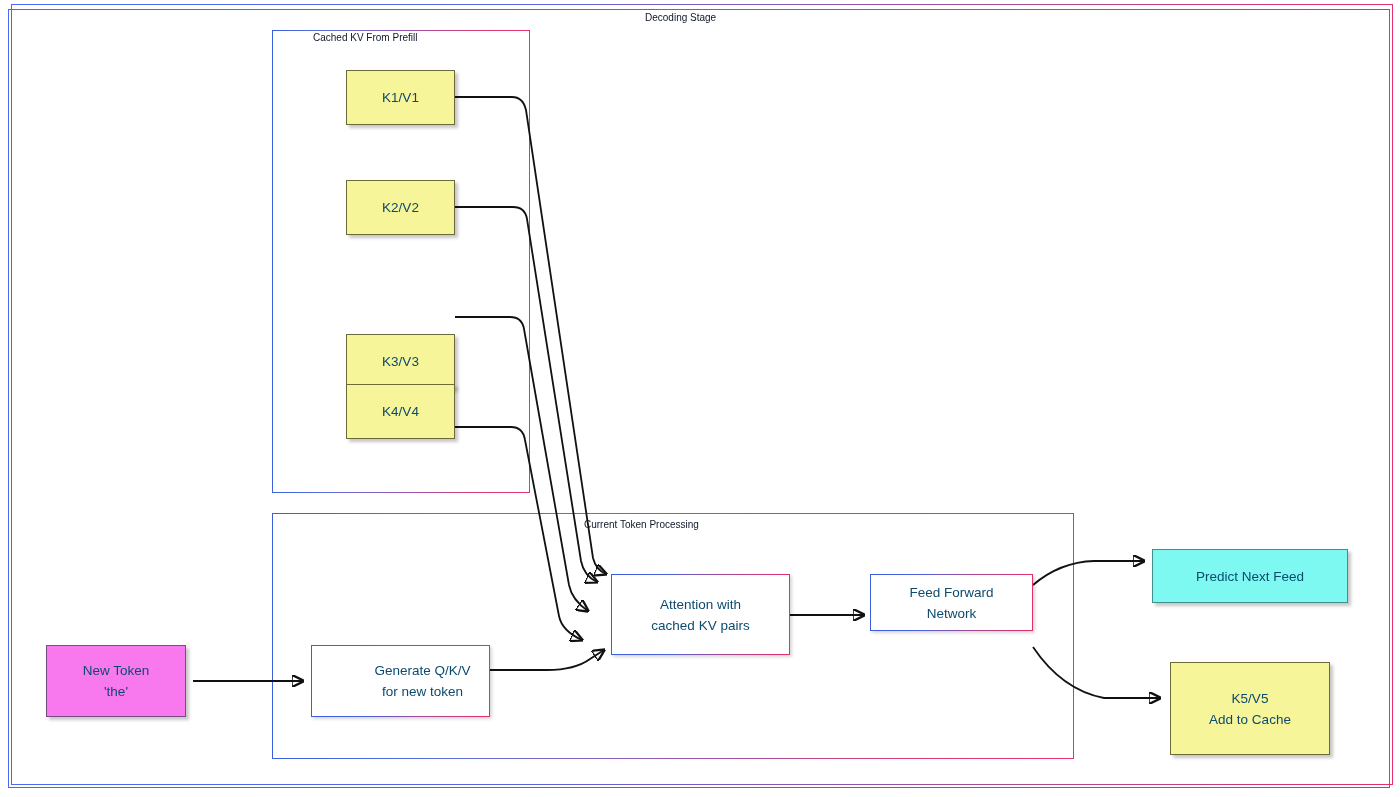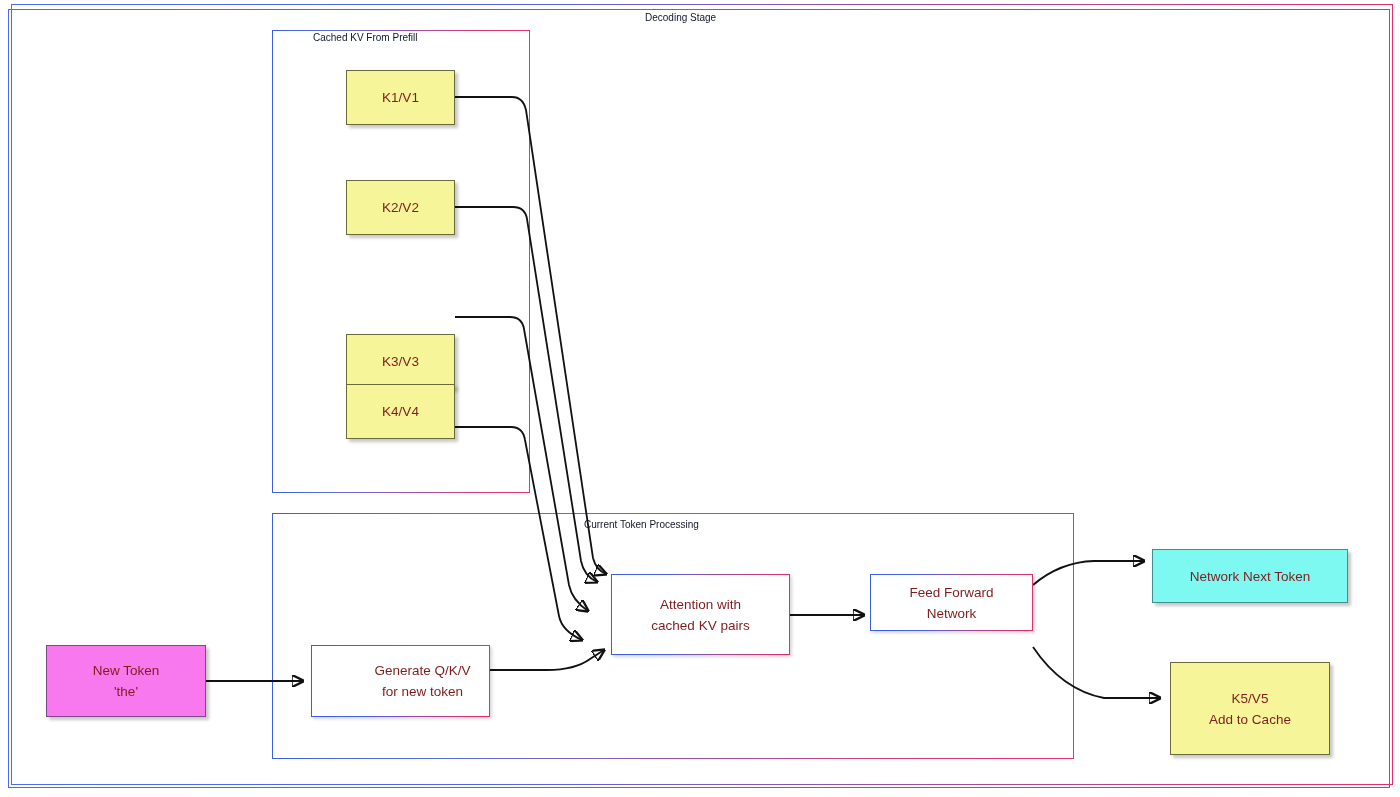--- a/index.html
+++ b/index.html
@@ -16,21 +16,21 @@
   }
   
   .node{
     position:absolute;
     box-sizing:border-box;
     display:flex;
     flex-direction:column;
     align-items:center;
     justify-content:center;
     text-align:center;
-    color:#7f1d1d;
+    color:#0c4a6e;
     font-size:13.5px;
     line-height:21px;
     white-space:pre-line;
   }
   .node .ln{display:block;}
 
   
   .frame{
     position:absolute;
     box-sizing:border-box;
@@ -137,42 +137,42 @@
   </div>
 
   <div class="node box-yellow" style="left:346px;top:290px;width:109px;height:55px;margin-top:44px;">
     <span class="ln">K3/V3</span>
   </div>
 
   <div class="node box-yellow" style="left:346px;top:384px;width:109px;height:55px;">
     <span class="ln">K4/V4</span>
   </div>
 
-  <div class="node box-magenta" style="left:46px;top:645px;width:160px;height:72px;justify-content:center;">
+  <div class="node box-magenta" style="left:46px;top:645px;width:140px;height:72px;justify-content:center;">
     <span class="ln">New Token
 'the'</span>
   </div>
 
   <div class="node box-white-grad" style="left:311px;top:645px;width:179px;height:72px;padding-left:44px;">
     <span class="ln">Generate Q/K/V
 for new token</span>
   </div>
 
   <div class="node box-white-grad" style="left:611px;top:574px;width:179px;height:81px;">
     <span class="ln">Attention with
 cached KV pairs</span>
   </div>
 
   <div class="node box-white-grad" style="left:870px;top:574px;width:163px;height:57px;">
     <span class="ln">Feed Forward
 Network</span>
   </div>
 
   <div class="node box-cyan" style="left:1152px;top:549px;width:196px;height:54px;">
-    <span class="ln">Network Next Token</span>
+    <span class="ln">Predict Next Feed</span>
   </div>
 
   <div class="node box-yellow" style="left:1170px;top:662px;width:160px;height:93px;">
     <span class="ln">K5/V5
 Add to Cache</span>
   </div>
 
 </div>
 
 </body></html>

